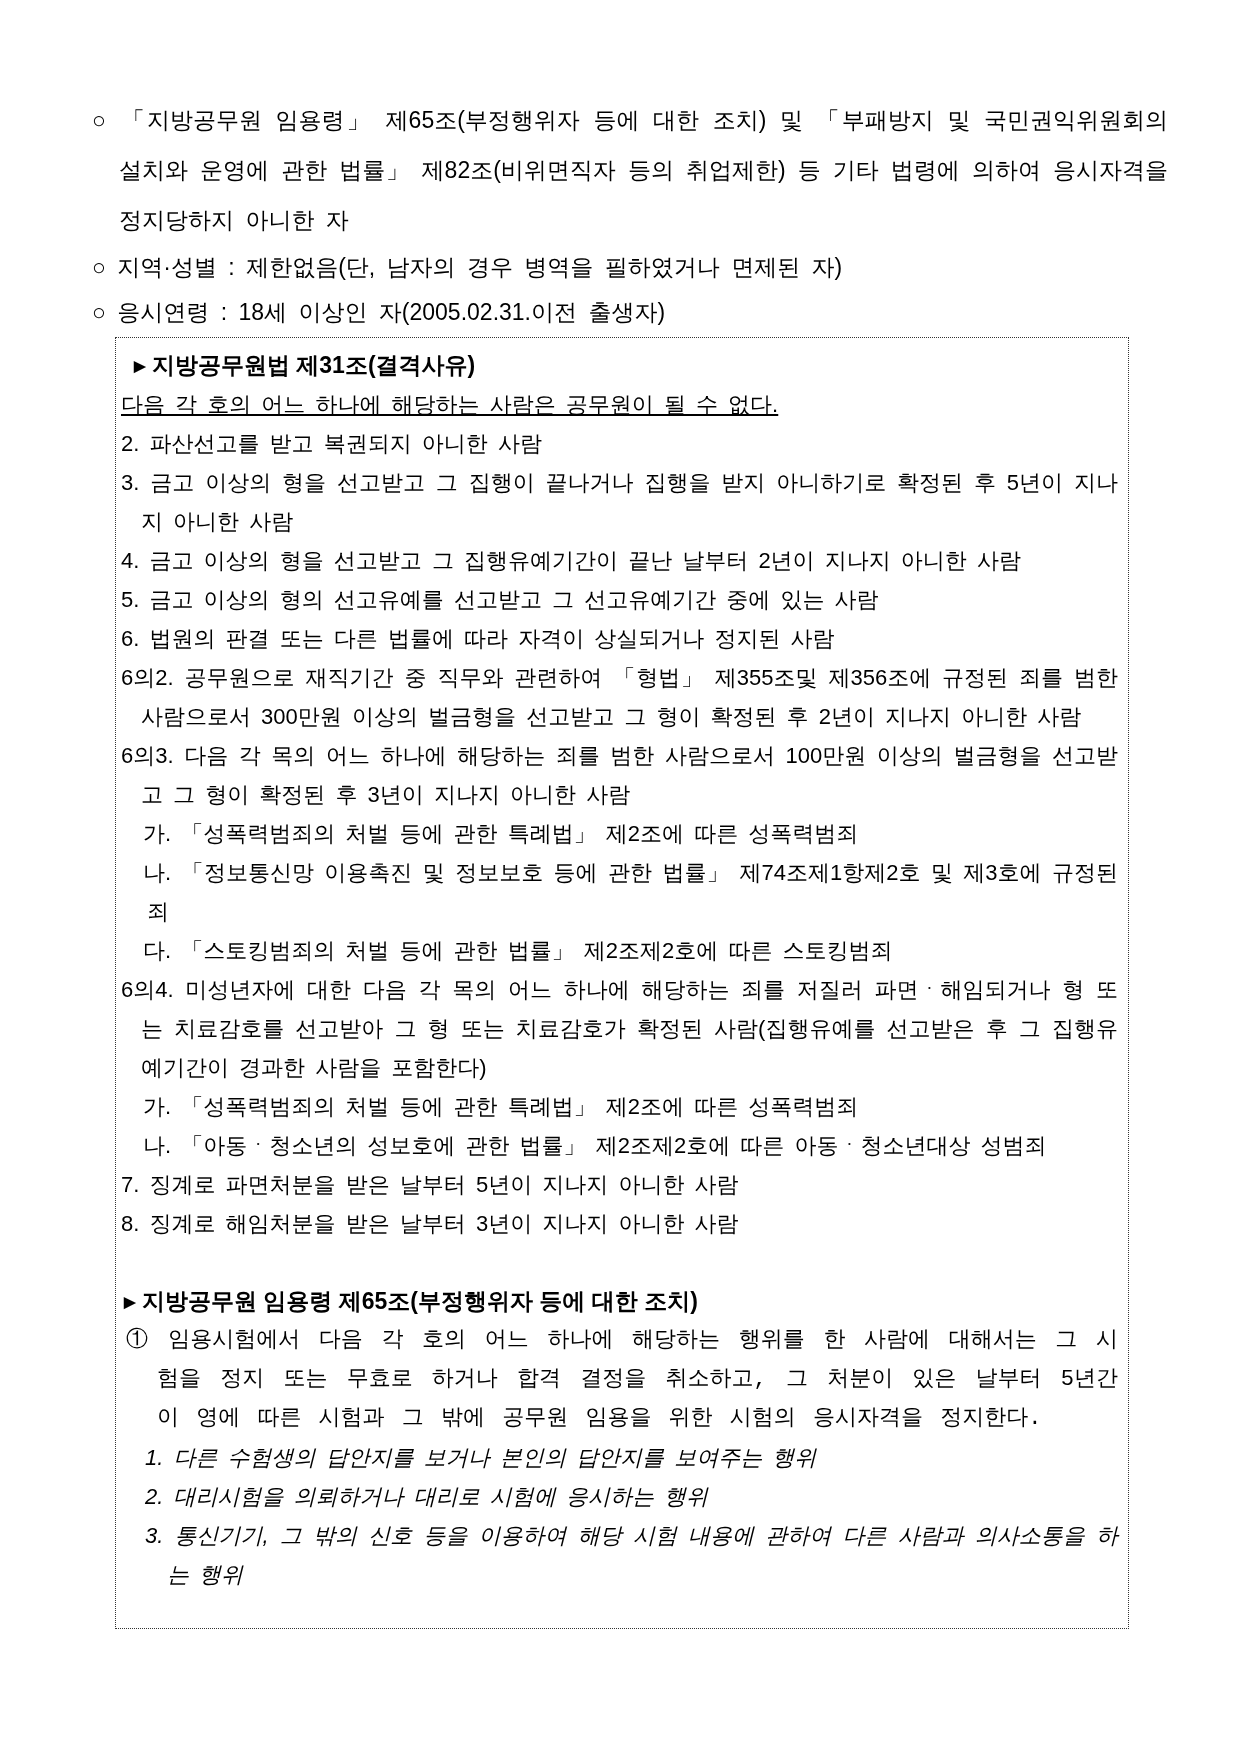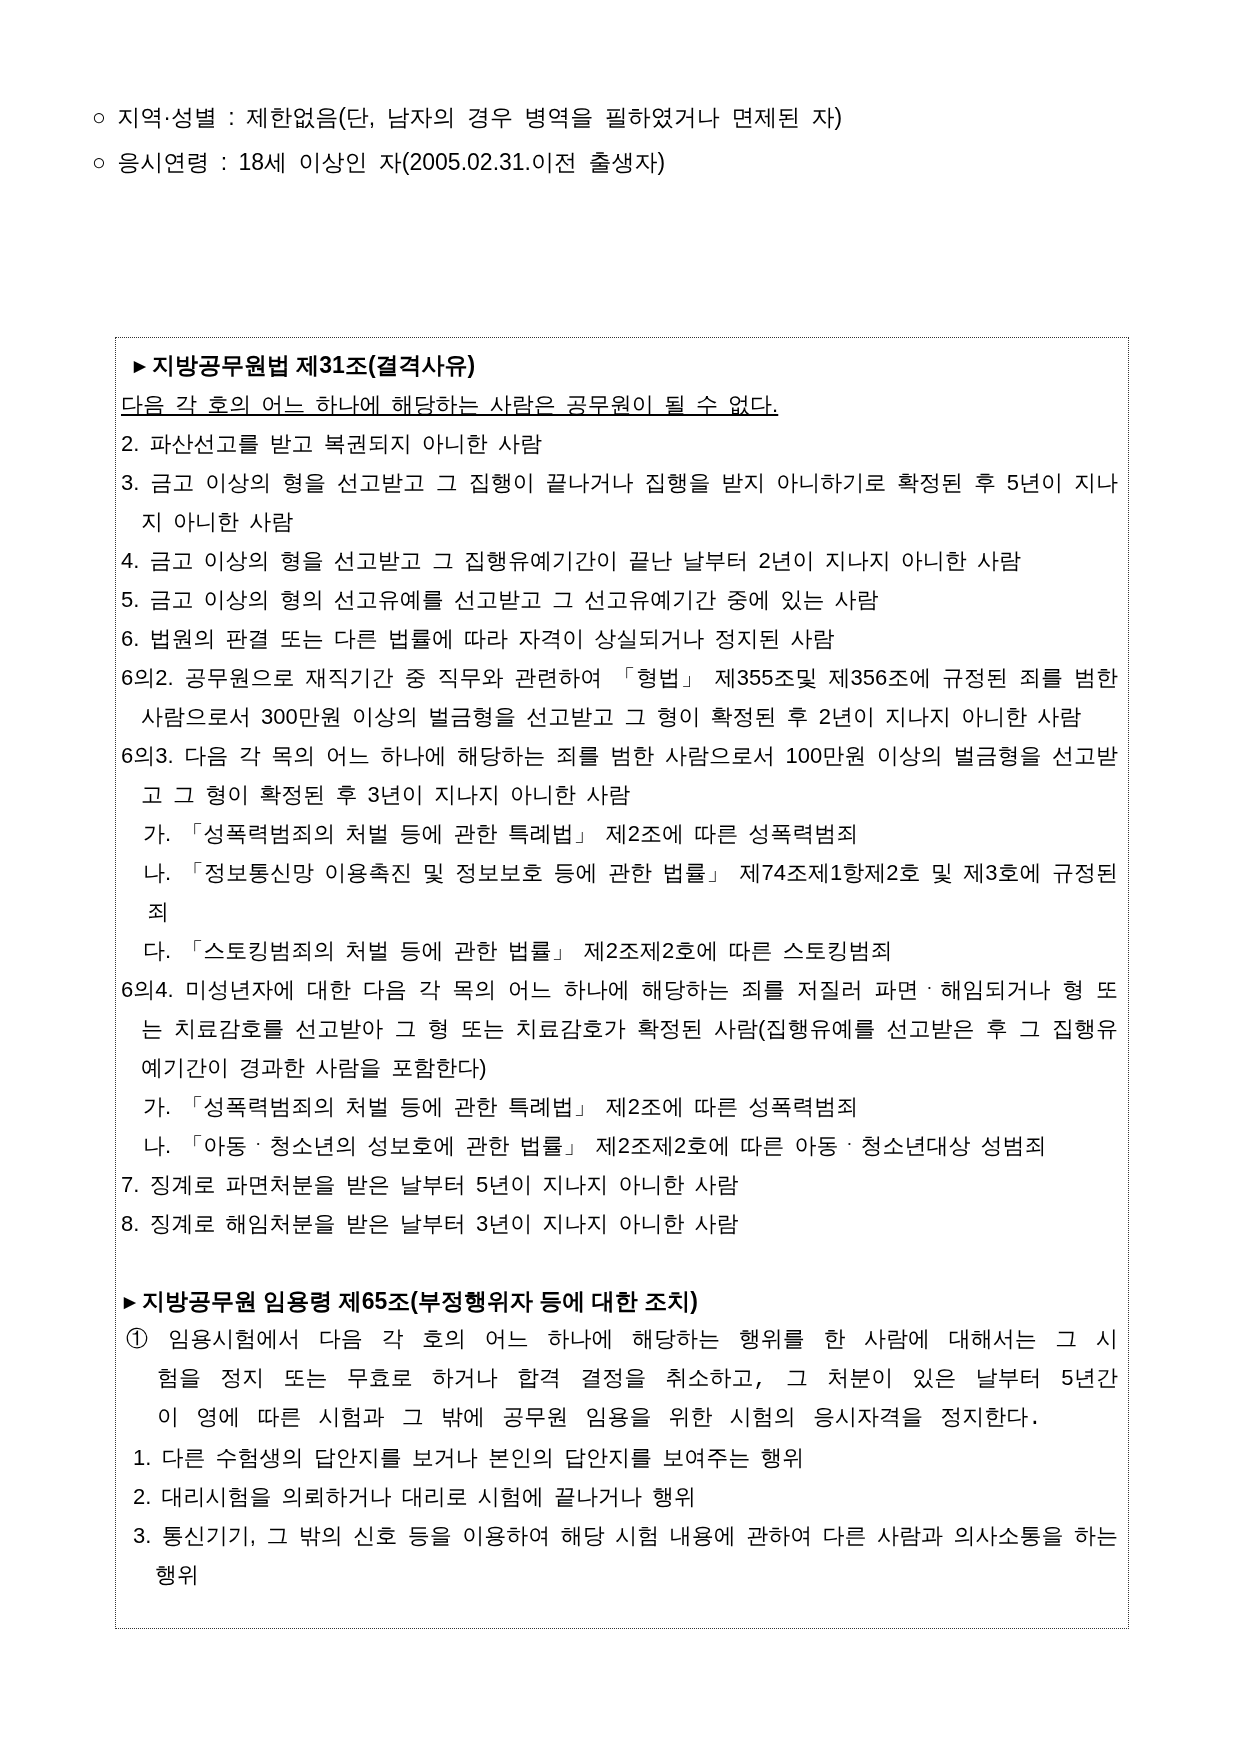--- a/index.html
+++ b/index.html
@@ -52,29 +52,30 @@
 
   .item {
     text-align: justify;
     text-align-last: left;
     word-spacing: 4px;
   }
   .intro { padding-left: 0; text-decoration: underline; }
   .lv-num  { padding-left: 20px; text-indent: -20px; }
   .lv-sub  { margin-left: 22px; padding-left: 4px; text-indent: -4px; }
   .lv-circ { margin-left: 5px; padding-left: 31px; text-indent: -31px; font-family: Liberation Mono, monospace; }
-  .lv-num2 { margin-left: 12px; padding-left: 22px; text-indent: -22px; }
+  .lv-num2 { margin-left: 24px; padding-left: 22px; text-indent: -22px; font-style: italic; }
   .spacer { height: 39px; }
 </style>
 </head>
 <body>
 
 <div class="page">
 
   <div class="top">
+    <div class="bullet b1"><span class="bm">○</span> <span>「지방공무원 임용령」 제65조(부정행위자 등에 대한 조치) 및 「부패방지 및 국민권익위원회의 설치와 운영에 관한 법률」 제82조(비위면직자 등의 취업제한) 등 기타 법령에 의하여 응시자격을 정지당하지 아니한 자</span></div>
     <div class="bullet b-rest"><span class="bm">○</span> <span>지역·성별 : 제한없음(단, 남자의 경우 병역을 필하였거나 면제된 자)</span></div>
     <div class="bullet b-rest"><span class="bm">○</span> <span>응시연령 : 18세 이상인 자(2005.02.31.이전 출생자)</span></div>
   </div>
 
   <div class="box">
     <div class="title t1"><span class="tri">▶</span> <span>지방공무원법 제31조(결격사유)</span></div>
     <div class="item intro">다음 각 호의 어느 하나에 해당하는 사람은 공무원이 될 수 없다.</div>
     <div id="s1-items">
         <div class="item lv-num"><span class="mk">2.</span> <span>파산선고를 받고 복권되지 아니한 사람</span></div>
         <div class="item lv-num"><span class="mk">3.</span> <span>금고 이상의 형을 선고받고 그 집행이 끝나거나 집행을 받지 아니하기로 확정된 후 5년이 지나지 아니한 사람</span></div>
@@ -90,18 +91,18 @@
         <div class="item lv-sub"><span class="mk">가.</span> <span>「성폭력범죄의 처벌 등에 관한 특례법」 제2조에 따른 성폭력범죄</span></div>
         <div class="item lv-sub"><span class="mk">나.</span> <span>「아동ㆍ청소년의 성보호에 관한 법률」 제2조제2호에 따른 아동ㆍ청소년대상 성범죄</span></div>
         <div class="item lv-num"><span class="mk">7.</span> <span>징계로 파면처분을 받은 날부터 5년이 지나지 아니한 사람</span></div>
         <div class="item lv-num"><span class="mk">8.</span> <span>징계로 해임처분을 받은 날부터 3년이 지나지 아니한 사람</span></div>
       </div>
     <div class="spacer"></div>
     <div class="title t2"><span class="tri">▶</span> <span>지방공무원 임용령 제65조(부정행위자 등에 대한 조치)</span></div>
     <div id="s2-items">
         <div class="item lv-circ"><span class="mk">①</span> <span>임용시험에서 다음 각 호의 어느 하나에 해당하는 행위를 한 사람에 대해서는 그 시험을 정지 또는 무효로 하거나 합격 결정을 취소하고, 그 처분이 있은 날부터 5년간 이 영에 따른 시험과 그 밖에 공무원 임용을 위한 시험의 응시자격을 정지한다.</span></div>
         <div class="item lv-num2"><span class="mk">1.</span> <span>다른 수험생의 답안지를 보거나 본인의 답안지를 보여주는 행위</span></div>
-        <div class="item lv-num2"><span class="mk">2.</span> <span>대리시험을 의뢰하거나 대리로 시험에 끝나거나 행위</span></div>
+        <div class="item lv-num2"><span class="mk">2.</span> <span>대리시험을 의뢰하거나 대리로 시험에 응시하는 행위</span></div>
         <div class="item lv-num2"><span class="mk">3.</span> <span>통신기기, 그 밖의 신호 등을 이용하여 해당 시험 내용에 관하여 다른 사람과 의사소통을 하는 행위</span></div>
       </div>
   </div>
 
 </div>
 
 </body></html>

